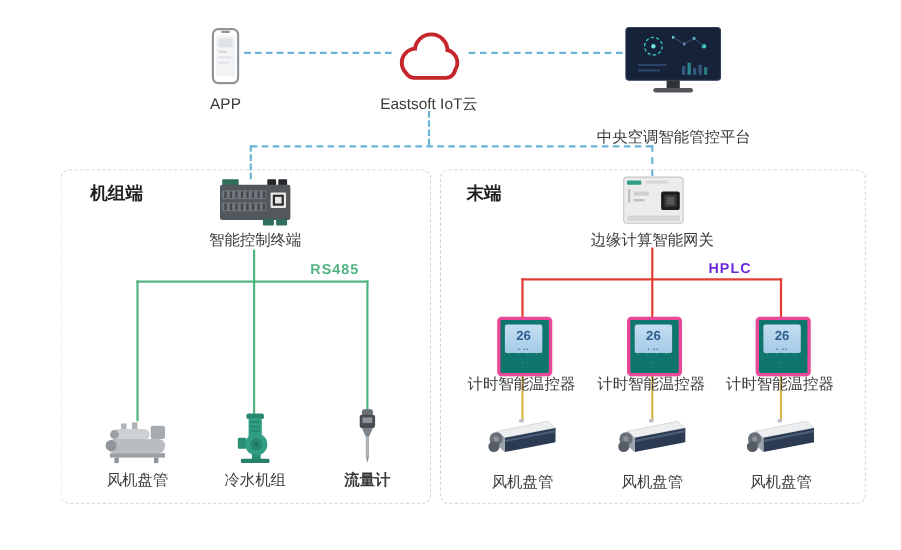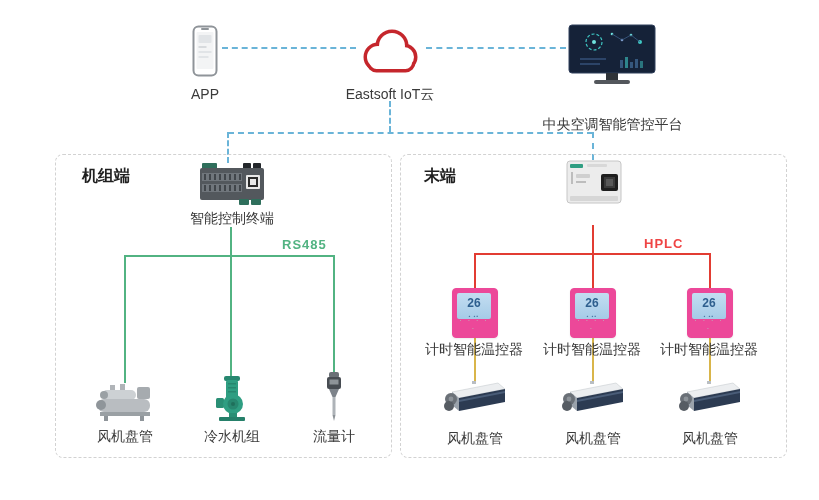--- a/index.html
+++ b/index.html
@@ -5,34 +5,34 @@
   html,body{margin:0;padding:0;background:#ffffff;}
   .canvas{
     position:relative;width:819px;height:500px;background:#ffffff;overflow:hidden;
     font-family:"Liberation Sans","DejaVu Sans",sans-serif;color:#3c3c3c;
   }
   .abs{position:absolute;}
   .lbl{position:absolute;text-align:center;font-size:14px;color:#3a3a3a;line-height:1.2;white-space:nowrap;}
   .zone-title{position:absolute;font-size:16px;font-weight:bold;color:#1f1f1f;}
   .bus-lbl{position:absolute;font-size:13px;font-weight:bold;letter-spacing:1px;padding-left:44px;}
   .rs485{color:#52b382;}
-  .hplc{color:#ef4444;text-align:right;}
+  .hplc{color:#6d28d9;text-align:right;}
   
   .dash-h{position:absolute;border-top:2px dashed #6ab4d8;height:0;}
   .dash-v{position:absolute;border-left:2px dashed #6ab4d8;width:0;}
   
   .sol-h{position:absolute;height:2px;}
   .sol-v{position:absolute;width:2px;}
   .green{background:#52b382;}
   .red{background:#e23c32;}
   .yellow{background:#d9b54a;}
   
   .zone{position:absolute;border:1px dashed #d2d2d2;border-radius:8px;background:transparent;}
   
-  .thermo{position:absolute;width:44px;height:48px;background:#ec4899;border:1px solid #ec4899;
+  .thermo{position:absolute;width:44px;height:48px;background:#0f766e;border:3px solid #ec4899;
     border-radius:4px;box-shadow:0 1px 2px rgba(0,0,0,.08);}
   .t-screen{position:absolute;left:4px;top:4px;width:34px;height:26px;border-radius:2px;
     background:linear-gradient(#c3ddf1,#a5cbe7);color:#2e5f8e;font-weight:bold;
     font-size:12px;text-align:center;line-height:20px;}
   .t-screen::after{content:"▪ ▪▪";display:block;margin-top:-7px;font-size:5px;color:#4d7aa5;letter-spacing:1px;}
   .t-btns{position:absolute;left:4px;bottom:4px;width:34px;text-align:center;font-size:7px;
     color:#b9b9b9;letter-spacing:2px;line-height:8px;}
   .t-btns::after{content:"· · · · ·";}
   svg{display:block;}
 </style>
@@ -195,36 +195,37 @@
   <div class="abs" style="left:325px;top:370px;">
     <svg width="18" height="52" viewBox="0 0 18 52">
       <rect x="4" y="2" width="10" height="6" rx="2" fill="#6a7076"></rect>
       <rect x="2" y="7" width="14" height="12" rx="2" fill="#474c52"></rect>
       <rect x="4.5" y="9.5" width="9" height="5" fill="#8d9398"></rect>
       <polygon points="4,19 14,19 10.5,27 7.5,27" fill="#7d838a"></polygon>
       <rect x="7.5" y="27" width="3" height="18" fill="#aeb3b8"></rect>
       <polygon points="7.5,45 10.5,45 9,51" fill="#8d9398"></polygon>
     </svg>
   </div>
-  <div class="lbl" style="left:294px;top:428px;width:80px;">流量计</div>
+  <div class="lbl" style="left:294px;top:428px;width:80px;font-weight:bold;">流量计</div>
 
   <div class="abs" style="left:565px;top:158px;">
     <svg width="58" height="50" viewBox="0 0 58 50">
       <rect x="2" y="3" width="54" height="42" rx="3" fill="#ececec" stroke="#c6c6c6"></rect>
       <rect x="5" y="6" width="13" height="4" rx="1" fill="#2f9e82"></rect>
       <rect x="22" y="6" width="20" height="3" rx="1" fill="#d8d8d8"></rect>
       <rect x="6" y="14" width="2" height="12" fill="#bdbdbd"></rect>
       <rect x="11" y="16" width="14" height="4" rx="1" fill="#cfcfcf"></rect>
       <rect x="11" y="23" width="10" height="2" fill="#bdbdbd"></rect>
       <rect x="36" y="16" width="17" height="17" rx="2" fill="#1e1e1e"></rect>
       <rect x="39" y="19" width="11" height="11" fill="#3a3a3a"></rect>
       <rect x="41" y="21" width="7" height="7" fill="#585858"></rect>
       <rect x="5" y="38" width="48" height="5" rx="1" fill="#d6d6d6"></rect>
     </svg>
   </div>
+  <div class="lbl" style="left:533px;top:210px;width:120px;">边缘计算智能网关</div>
   <div class="bus-lbl hplc" style="left:600px;top:236px;">HPLC</div>
 
   <div class="thermo" style="left:452px;top:288px;">
     <div class="t-screen">26</div>
     <div class="t-btns"></div>
   </div>
   <div class="thermo" style="left:570px;top:288px;">
     <div class="t-screen">26</div>
     <div class="t-btns"></div>
   </div>

